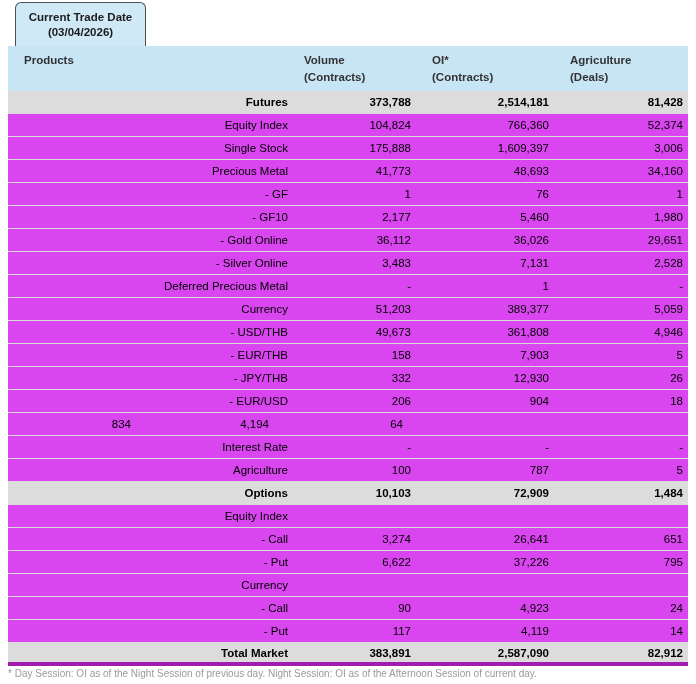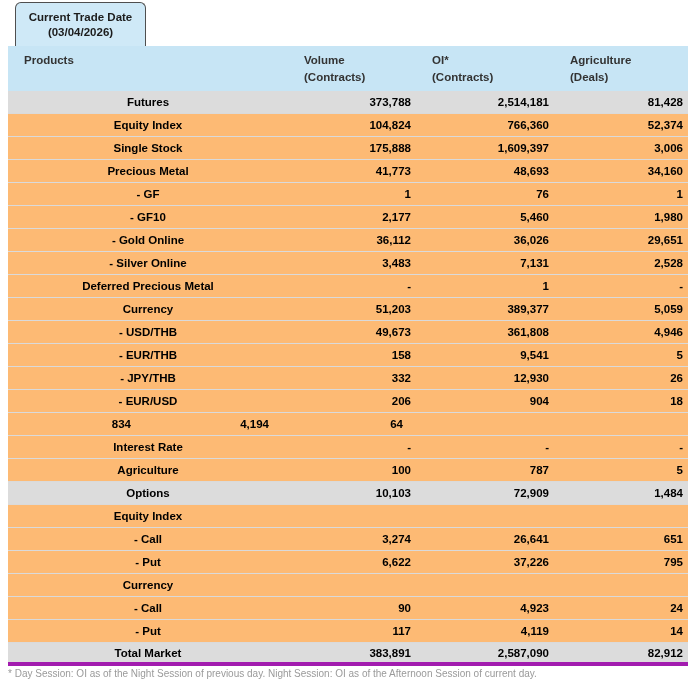--- a/index.html
+++ b/index.html
@@ -45,33 +45,32 @@
     display: flex; flex-direction: column;
     justify-content: flex-start;
     padding-top: 6px; line-height: 17px; padding-left: 16px;
   }
   .row {
     display: flex;
     height: 23px;
     align-items: center;
     border-bottom: 1px solid #dadada;
     font-size: 11.5px;
-    background: #fdba74;
-    font-weight: bold;
+    background: #d946ef;
   }
   .row.section, .row.total {
     background: var(--section-bg, #dcdcdc);
     font-weight: bold;
   }
   .row.total { border-bottom: 4px solid #a21caf; }
   .c0 { width: 280px; }
   .c1 { width: 128px; }
   .c2 { width: 138px; }
   .c3 { width: 134px; }
-  .cell-product { text-align: center; white-space: nowrap; }
+  .cell-product { text-align: right; white-space: nowrap; }
   .cell-num { text-align: right; padding-right: 5px; white-space: nowrap; }
 
   
   .footnote {
     position: absolute;
     left: 8px; top: 668px;
     width: 684px;
     font-size: 10px;
     color: var(--footnote-color, #9a9a9a);
     white-space: nowrap;
@@ -169,21 +168,21 @@
         </div>
         <div class="row normal">
           <div class="cell-product c0">- USD/THB</div>
           <div class="cell-num c1">49,673</div>
           <div class="cell-num c2">361,808</div>
           <div class="cell-num c3">4,946</div>
         </div>
         <div class="row normal">
           <div class="cell-product c0">- EUR/THB</div>
           <div class="cell-num c1">158</div>
-          <div class="cell-num c2">9,541</div>
+          <div class="cell-num c2">7,903</div>
           <div class="cell-num c3">5</div>
         </div>
         <div class="row normal">
           <div class="cell-product c0">- JPY/THB</div>
           <div class="cell-num c1">332</div>
           <div class="cell-num c2">12,930</div>
           <div class="cell-num c3">26</div>
         </div>
         <div class="row normal">
           <div class="cell-product c0">- EUR/USD</div>

